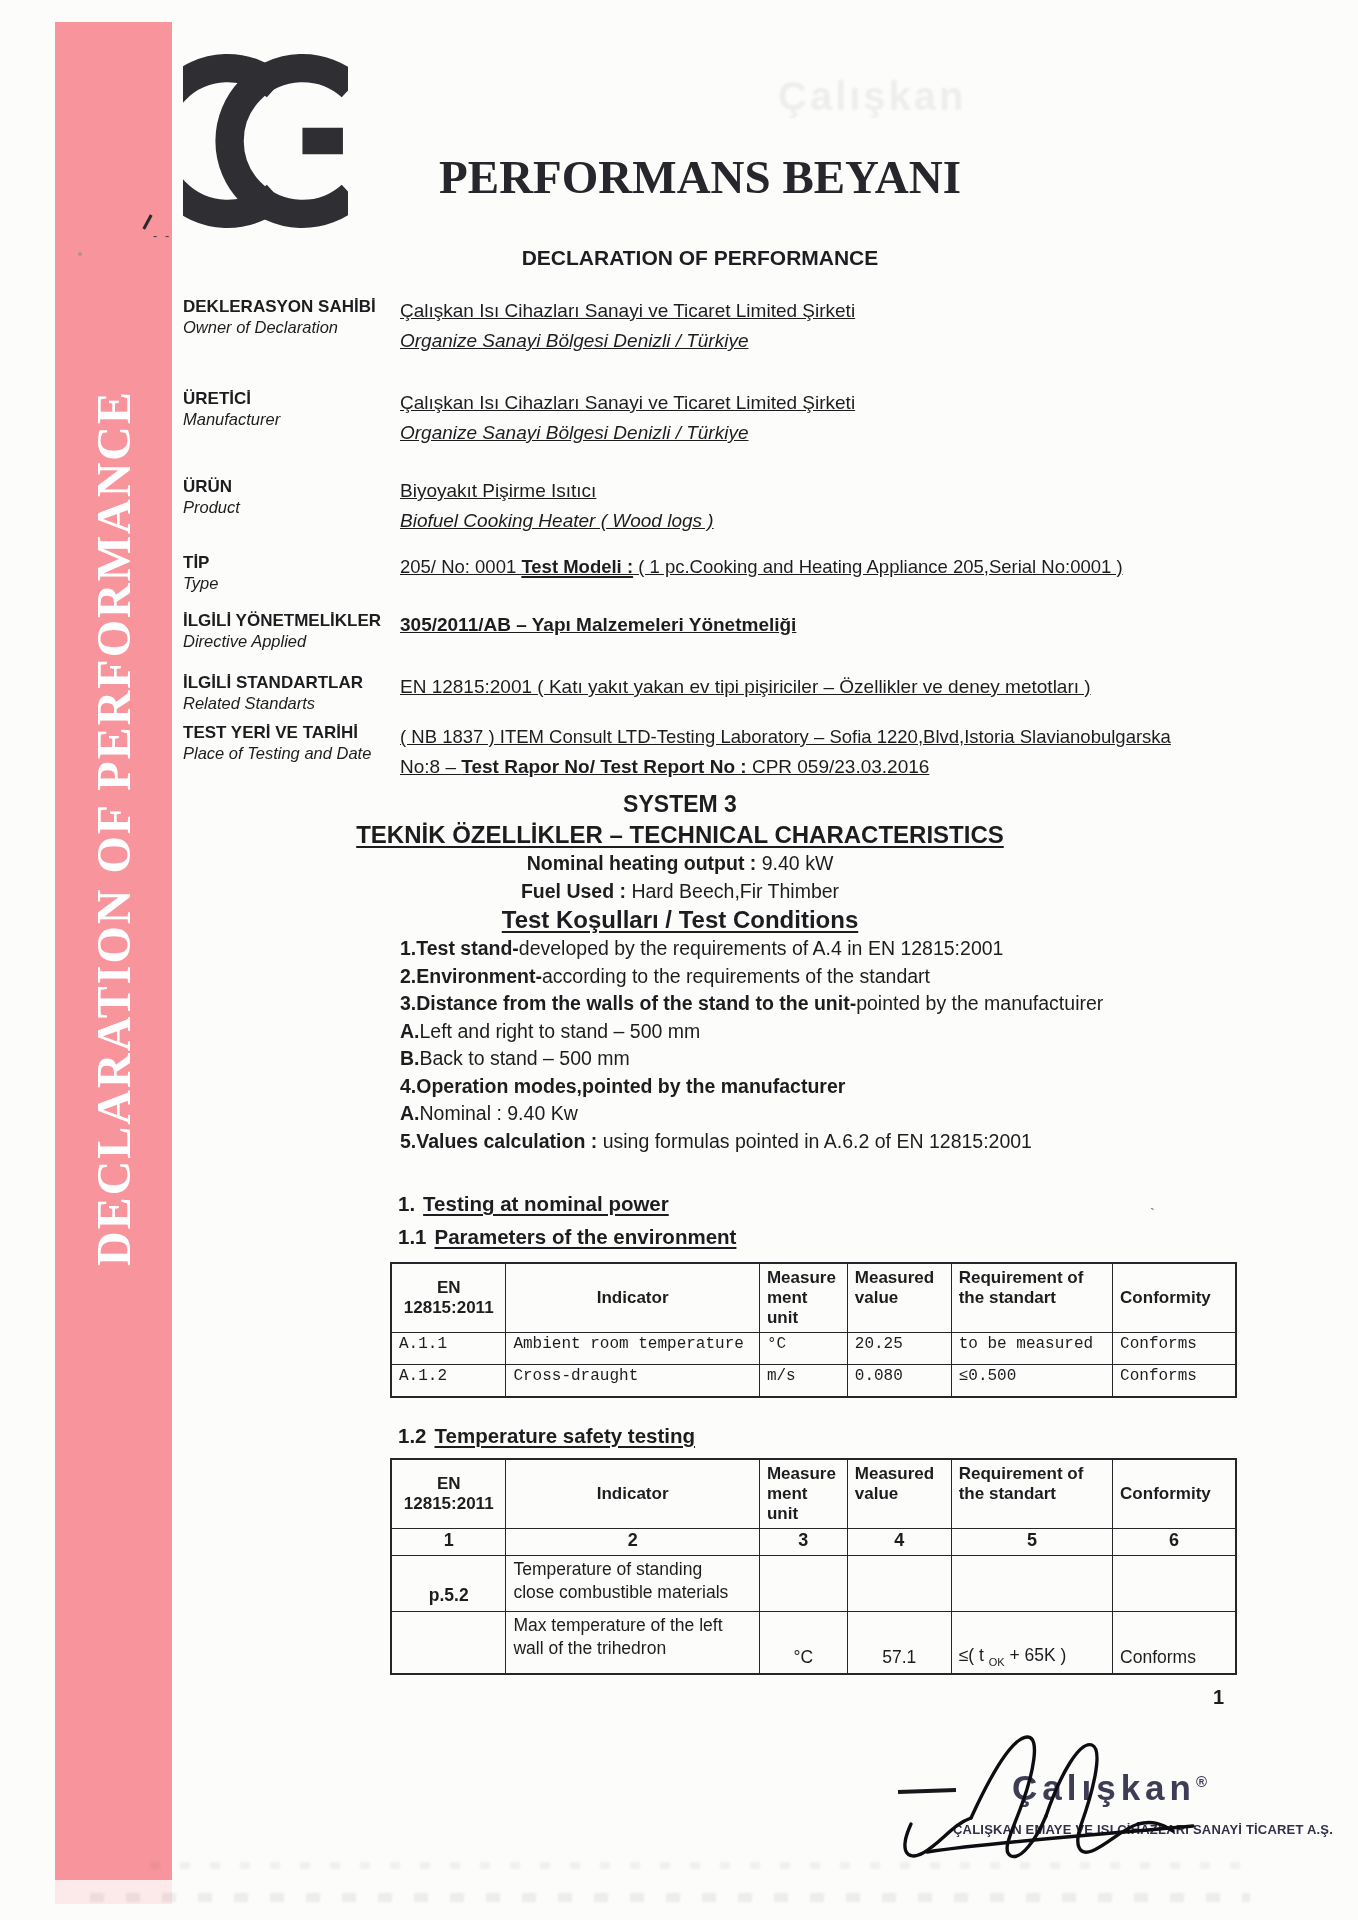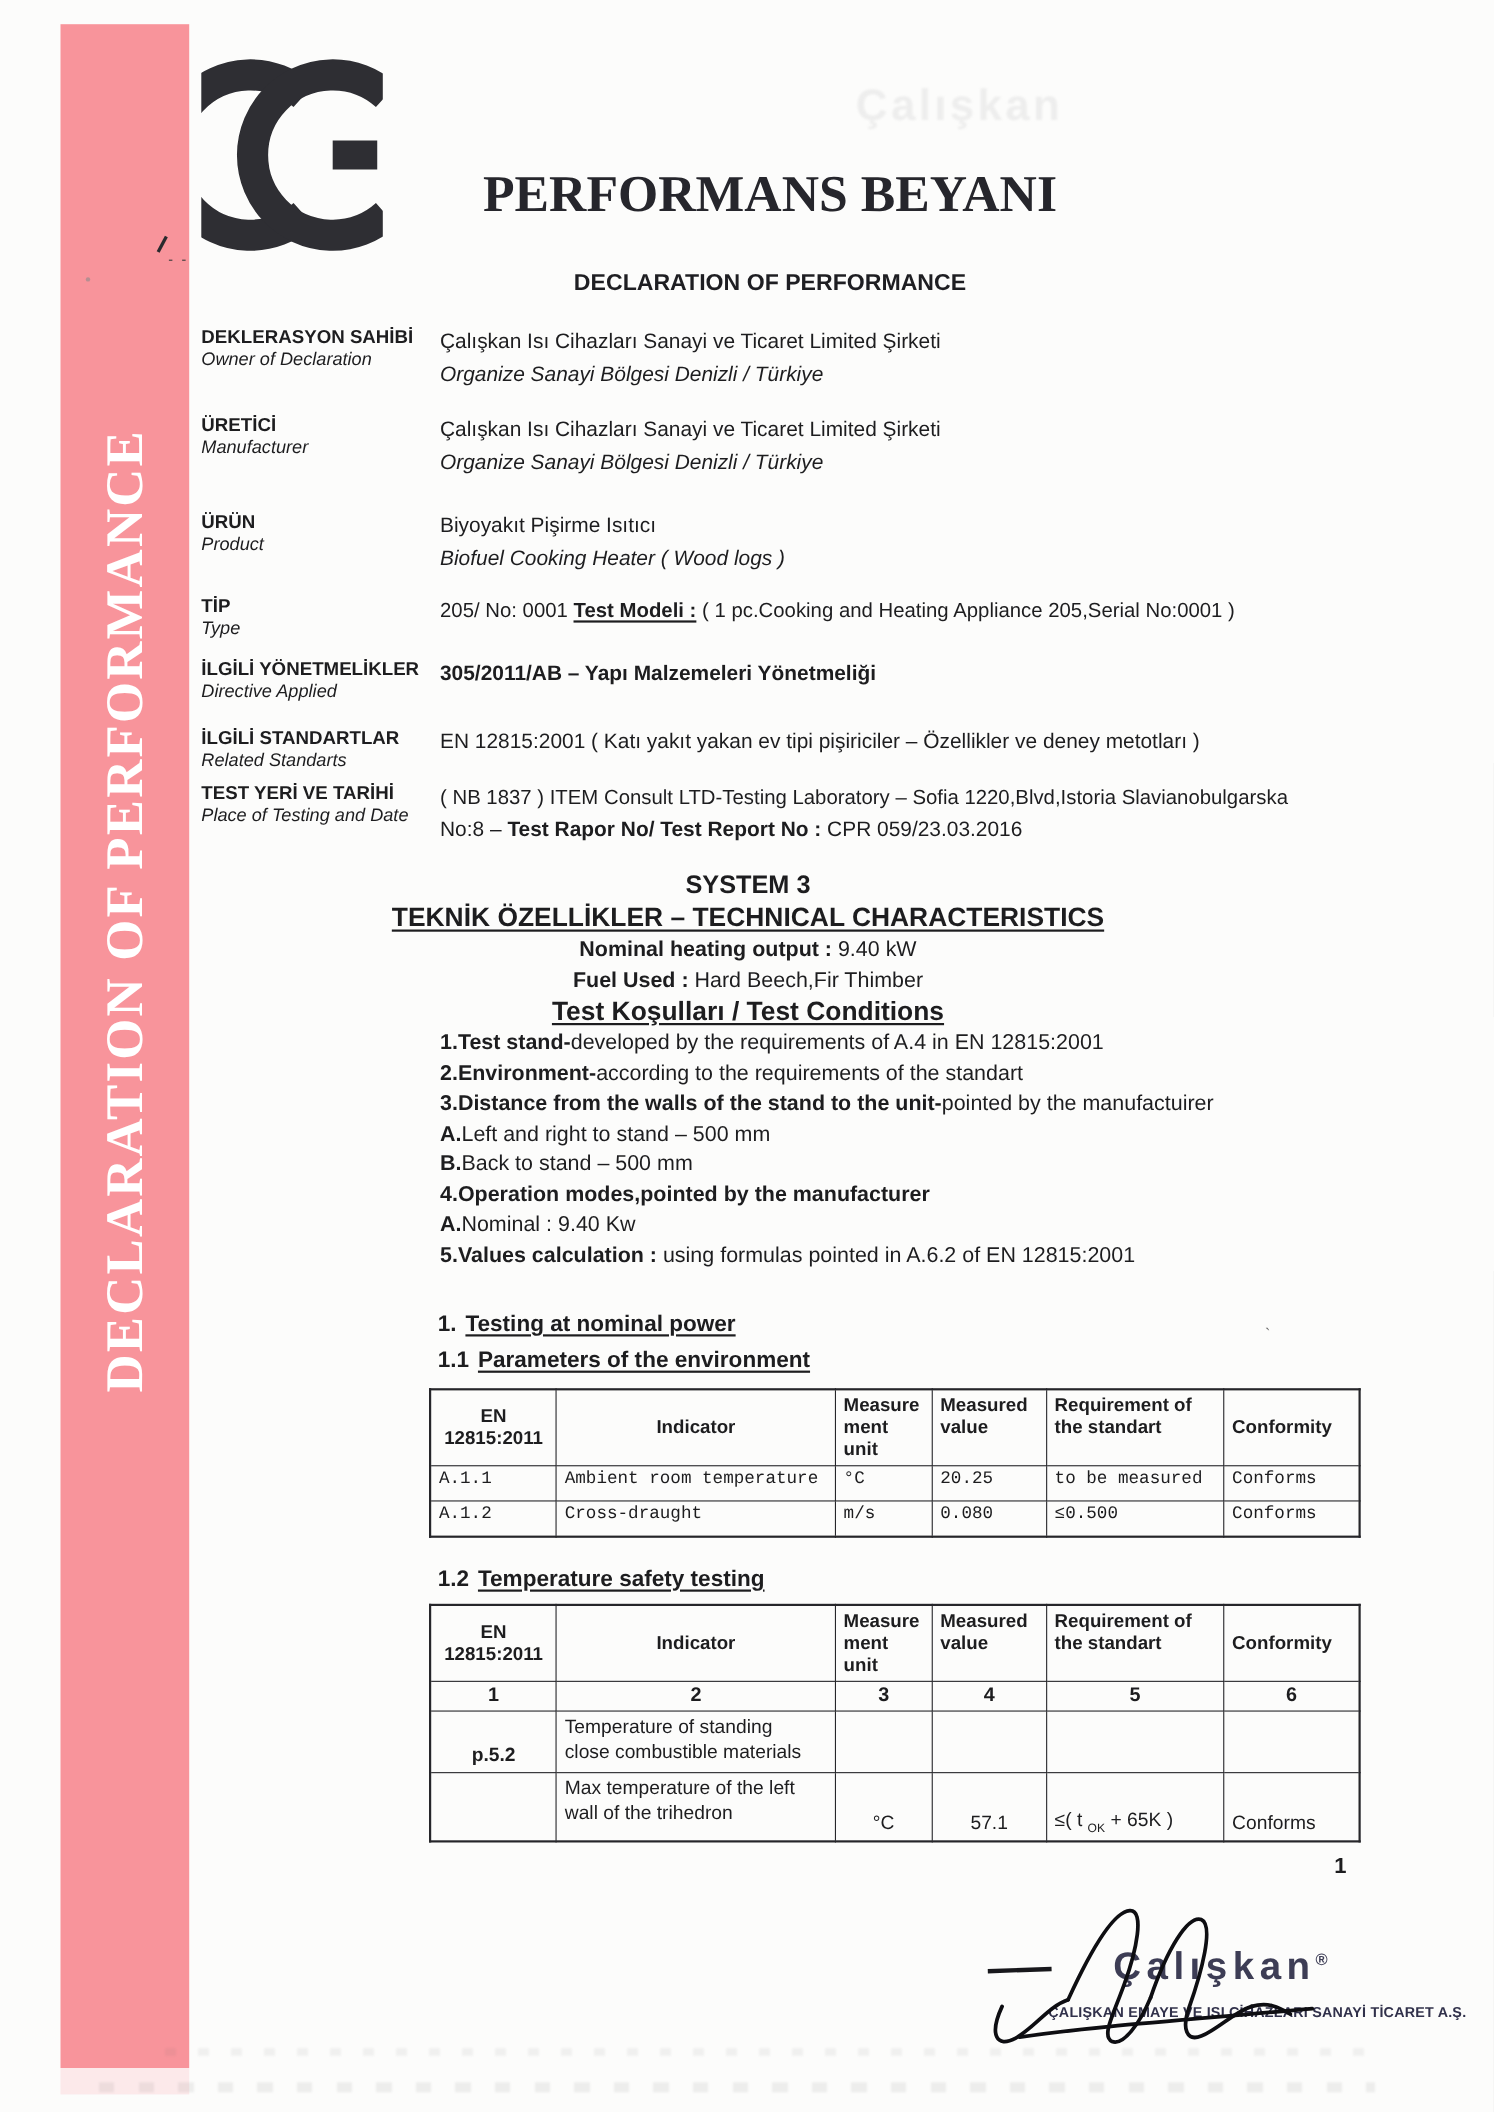--- a/index.html
+++ b/index.html
@@ -24,21 +24,21 @@
          font-family:"Liberation Serif",serif;font-weight:bold;font-size:47px;color:#26262c;white-space:nowrap;}
   .subtitle{position:absolute;left:320px;top:246px;width:760px;text-align:center;
             font-weight:bold;font-size:21px;color:#1e1e22;}
 
   
   .info{position:absolute;left:183px;top:296px;width:1085px;}
   .info-row{display:flex;align-items:flex-start;}
   .info-labels{width:217px;flex:none;}
   .info-label{font-weight:bold;font-size:17px;line-height:21px;}
   .info-sublabel{font-style:italic;font-size:16.5px;line-height:21px;}
-  .info-value{font-size:19px;line-height:30px;}
+  .info-value{font-size:19px;line-height:30px;text-decoration:underline;}
   .iv-small{font-size:18.5px;}
   .nowrap{white-space:nowrap;}
   .it{font-style:italic;}
   .bd{font-weight:bold;}
   .un{text-decoration:underline;text-underline-offset:3px;text-decoration-thickness:2px;}
 
   
   .tech{position:absolute;left:125px;top:788px;width:1110px;text-align:center;}
   .tech-system{font-size:23px;font-weight:bold;line-height:32px;}
   .tech-char{font-size:24px;font-weight:bold;line-height:29px;}
@@ -103,21 +103,21 @@
     </svg>
   </div>
 
   <div class="watermark">Çalışkan</div>
 
   <div class="title">PERFORMANS BEYANI</div>
   <div class="subtitle">DECLARATION OF PERFORMANCE</div>
 
   <div class="info">
 
-    <div class="info-row" style="margin-bottom:20px">
+    <div class="info-row" style="margin-bottom:32px">
       <div class="info-labels">
         <div class="info-label">DEKLERASYON SAHİBİ</div>
         <div class="info-sublabel">Owner of Declaration</div>
       </div>
       <div class="info-value">
         <div>Çalışkan Isı Cihazları Sanayi ve Ticaret Limited Şirketi</div>
         <div class="it">Organize Sanayi Bölgesi Denizli / Türkiye</div>
       </div>
     </div>
 

